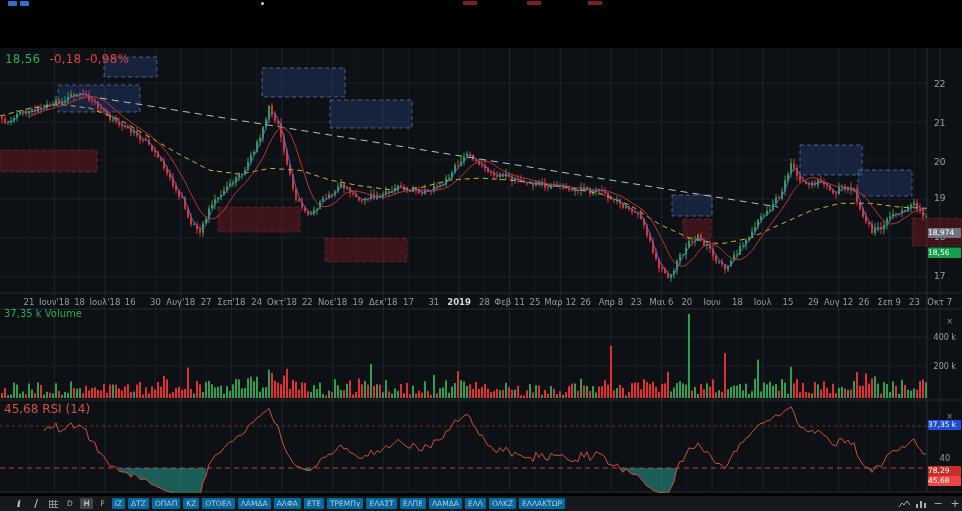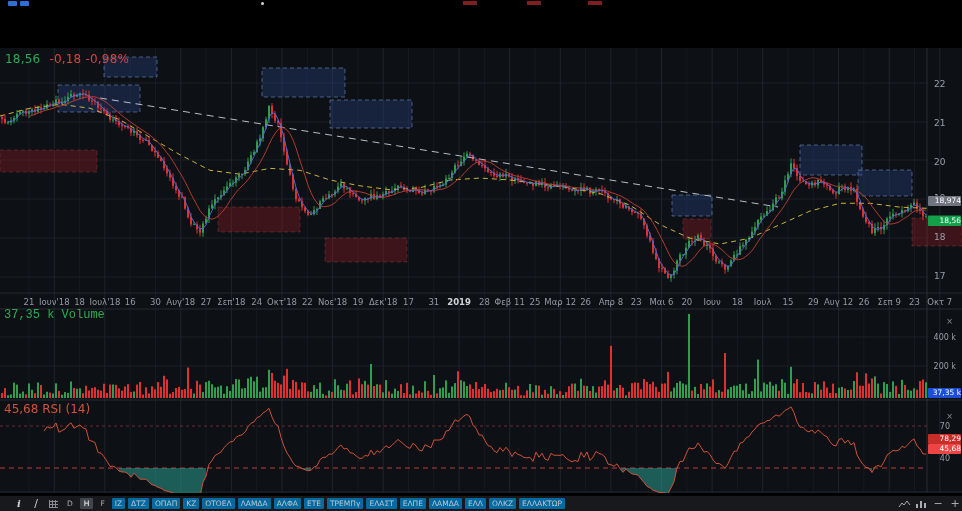--- a/index.html
+++ b/index.html
@@ -10,25 +10,25 @@
   .tb-blue{position:absolute;top:1px;width:9px;height:5px;background:#2f6fd0;border-radius:1px;}
   .tb-dot{position:absolute;top:2px;width:3px;height:3px;background:#cfd2d6;border-radius:50%;}
   .tb-red{position:absolute;top:1px;width:14px;height:4px;background:#7d1f1f;}
   
   #chart{position:absolute;top:48px;left:0;}
   svg text{font-family:"DejaVu Sans",sans-serif;}
   
   .legend{position:absolute;top:52px;left:5px;font-size:12px;letter-spacing:0.2px;}
   .lg-green{color:#2faa52;}
   .lg-red{color:#e14040;margin-left:5px;}
-  .vol-legend{position:absolute;top:308px;left:4px;font-size:12px;color:#2faa52;font-family:Liberation Mono, monospace;}
+  .vol-legend{position:absolute;top:308px;left:4px;font-size:10px;color:#2faa52;}
   .rsi-legend{position:absolute;top:402px;left:4px;font-size:12px;color:#d0543c;}
   
   .chip{position:absolute;left:928px;width:33px;height:10px;line-height:10px;border-radius:1px;
-        color:#fff;font-size:7.5px;text-align:right;}
+        color:#fff;font-size:7.5px;text-align:left;margin-top:32px;}
   .axis-close{position:absolute;left:945px;width:9px;height:9px;line-height:8px;color:#8b9097;
         font-size:8px;text-align:center;cursor:pointer;}
   
   .toolbar{position:absolute;left:0;top:496px;width:962px;height:15px;background:#17191d;
            display:flex;align-items:center;gap:3px;padding-left:12px;box-sizing:border-box;
            font-size:7.5px;color:#b9bdc4;}
   .tb-ico{display:inline-flex;align-items:center;justify-content:center;width:14px;height:12px;color:#cfd2d6;}
   .tb-i{font-family:"DejaVu Serif",serif;font-style:italic;font-weight:bold;font-size:10px;}
   .grid-ico{width:9px;height:8px;background:
      repeating-linear-gradient(0deg,#8a8e94 0 1px,transparent 1px 3px),

